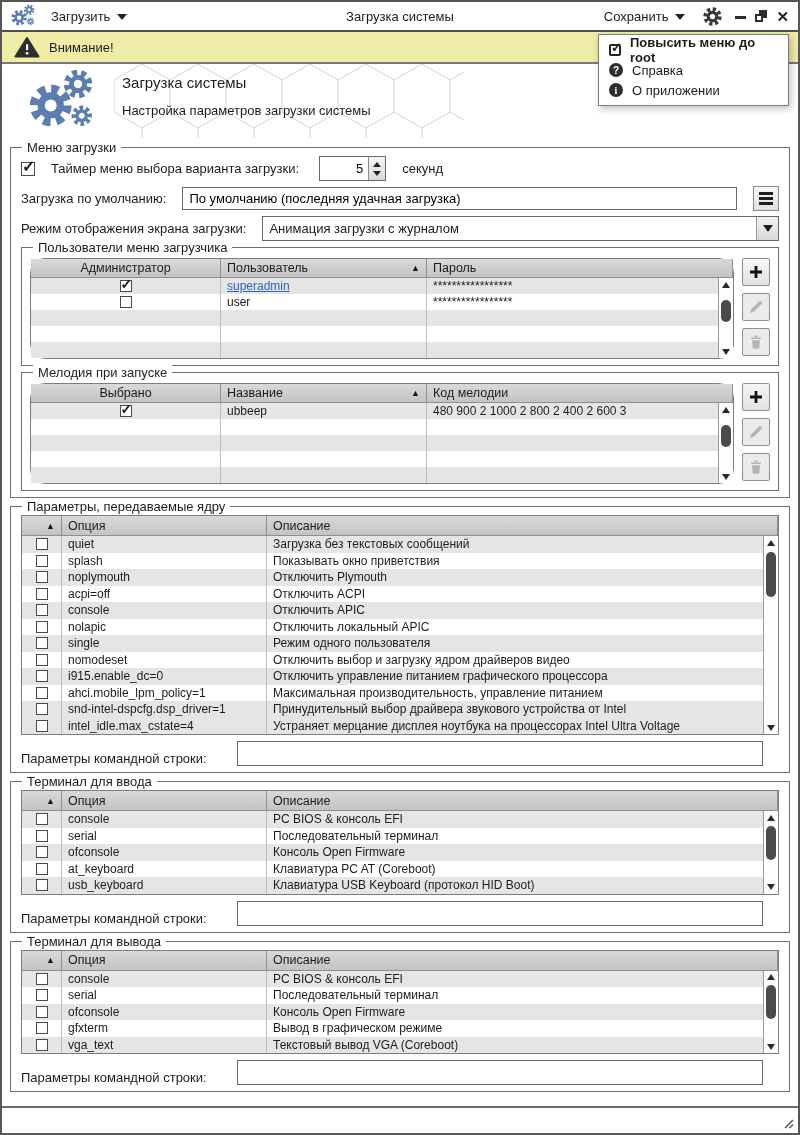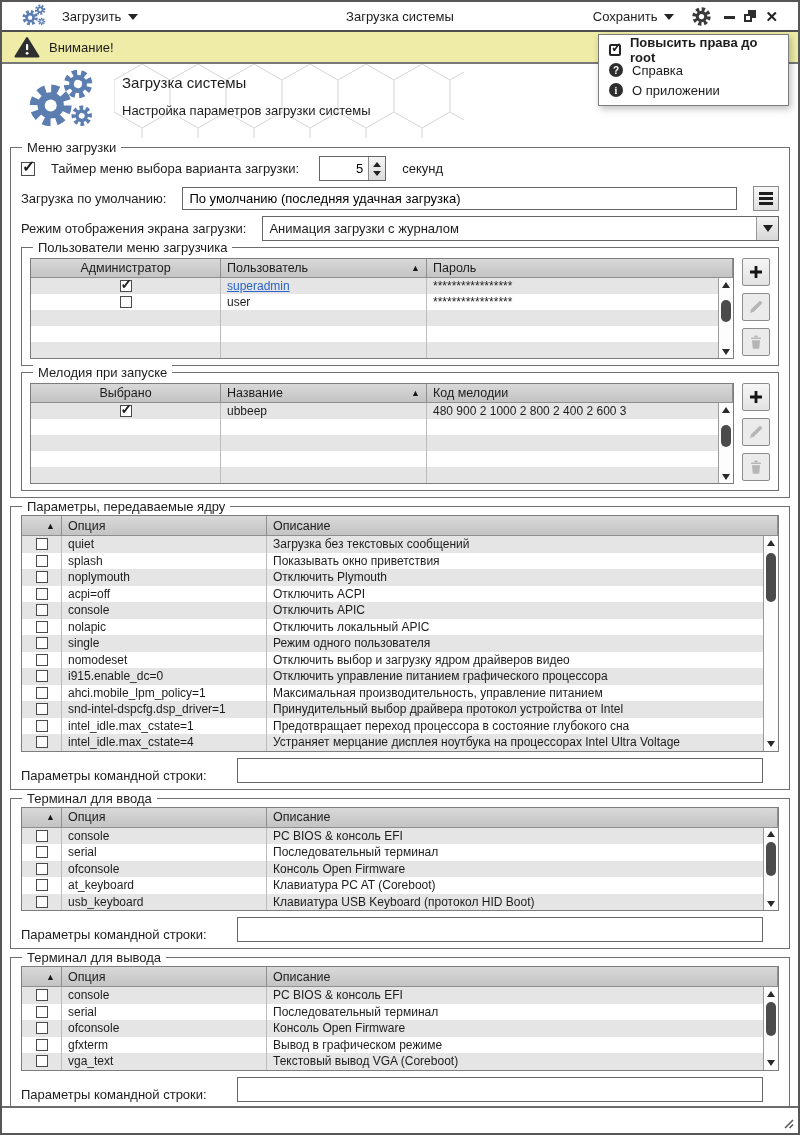--- a/index.html
+++ b/index.html
@@ -2,21 +2,21 @@
 <html><head>
 <meta charset="utf-8">
 <style>
   html,body{margin:0;padding:0;background:#fff;}
   *{box-sizing:border-box;}
   .window{
     position:relative;width:800px;height:1135px;border:2px solid #565656;
     font-family:"Liberation Sans",sans-serif;color:#1c1c1c;background:#fff;overflow:hidden;
   }
   
-  .titlebar{height:30px;border-bottom:2px solid #4f4f4f;display:flex;align-items:center;padding:0 20px;gap:10px;position:relative;}
+  .titlebar{height:30px;border-bottom:2px solid #4f4f4f;display:flex;align-items:center;padding:0 9px;gap:10px;position:relative;}
   .logo-sm{width:26px;height:24px;flex:0 0 auto;}
   .tb-btn{display:flex;align-items:center;gap:7px;font-size:13px;padding:2px 4px;cursor:default;}
   .caret{width:0;height:0;border-left:5px solid transparent;border-right:5px solid transparent;border-top:6px solid #242424;margin-top:2px;}
   .tb-title{position:absolute;left:0;right:0;text-align:center;font-size:13px;pointer-events:none;}
   .tb-right{margin-left:auto;display:flex;align-items:center;gap:12px;z-index:2;}
   .gear-btn{width:22px;height:22px;display:flex;align-items:center;justify-content:center;}
   .win-controls{display:flex;align-items:center;gap:9px;}
   .wc-min{width:11px;height:3px;background:#2d2d2d;margin-top:2px;}
   .wc-max{position:relative;width:12px;height:12px;}
   .wc-max .back{position:absolute;right:0;top:0;width:8px;height:8px;background:#2d2d2d;}
@@ -30,21 +30,21 @@
   .logo-lg{position:absolute;left:16px;top:6px;width:92px;height:62px;}
   .header-text{position:absolute;left:120px;top:10px;}
   .h1{font-size:15px;margin-bottom:12px;}
   .h2{font-size:13px;}
   
   .group{position:relative;border:1px solid #6f6f6f;margin:8px 8px 0;padding:8px 10px 6px;background:transparent;}
   .legend{position:absolute;top:-8px;left:11px;background:#fff;padding:0 5px;font-size:13px;line-height:15px;}
   .group.first{margin-top:9px;}
   .subgroup{margin:6px 0 0;padding:10px 8px 6px;}
   .sub-inner{display:flex;gap:8px;align-items:flex-start;}
-  .sub-inner .table{flex:1;}
+  .sub-inner .table{flex:1;border-radius:15px;}
   
   .frow{display:flex;align-items:center;gap:16px;height:25px;margin-bottom:5px;font-size:13px;}
   .cb{width:14px;height:14px;border:1px solid #4a4a4a;background:#fff;display:inline-block;position:relative;flex:0 0 auto;}
   .cb.sm{width:12px;height:12px;}
   .cb.checked::after{content:"✓";position:absolute;left:0px;top:-6px;font-size:16px;font-weight:bold;color:#1d1d1d;}
   .cb.sm.checked::after{font-size:14px;top:-5px;}
   .spin{display:flex;border:1px solid #666;height:25px;margin-left:4px;}
   .spin-val{width:48px;border:none;outline:none;text-align:right;padding-right:5px;font-size:13px;font-family:inherit;}
   .spin-btns{width:17px;border-left:1px solid #8a8a8a;background:linear-gradient(#f5f5f5,#dadada);display:flex;flex-direction:column;align-items:center;justify-content:center;gap:4px;}
   .tri-up{width:0;height:0;border-left:4px solid transparent;border-right:4px solid transparent;border-bottom:5px solid #222;}
@@ -445,28 +445,21 @@
               <span class="cb sm"></span>
             </div>
             <div class="tcell ">ahci.mobile_lpm_policy=1</div>
             <div class="tcell ">Максимальная производительность, управление питанием</div>
           </div>
           <div class="trow odd">
             <div class="tcell center">
               <span class="cb sm"></span>
             </div>
             <div class="tcell ">snd-intel-dspcfg.dsp_driver=1</div>
-            <div class="tcell ">Принудительный выбор драйвера протокол устройства от Intel</div>
-          </div>
-          <div class="trow even">
-            <div class="tcell center">
-              <span class="cb sm"></span>
-            </div>
-            <div class="tcell ">intel_idle.max_cstate=1</div>
-            <div class="tcell ">Предотвращает переход процессора в состояние глубокого сна</div>
+            <div class="tcell ">Принудительный выбор драйвера звукового устройства от Intel</div>
           </div>
           <div class="trow odd">
             <div class="tcell center">
               <span class="cb sm"></span>
             </div>
             <div class="tcell ">intel_idle.max_cstate=4</div>
             <div class="tcell ">Устраняет мерцание дисплея ноутбука на процессорах Intel Ultra Voltage</div>
           </div>
         </div>
       <div class="vscroll">
@@ -619,21 +612,21 @@
 
   <div class="statusbar">
     <svg class="grip" width="13" height="13" viewBox="0 0 13 13">
       <path d="M4 12 L12 4 M8.5 12 L12 8.5" stroke="#5a5a5a" stroke-width="1.6" fill="none"></path>
     </svg>
   </div>
 
   <div class="popup-menu">
     <div class="menu-item bold">
       <span class="mi-cb"></span>
-      <span>Повысить права до root</span>
+      <span>Повысить меню до root</span>
     </div>
     <div class="menu-item">
       <span class="mi-circle icon-help"></span>
       <span>Справка</span>
     </div>
     <div class="menu-item">
       <span class="mi-circle icon-info"></span>
       <span>О приложении</span>
     </div>
   </div>

